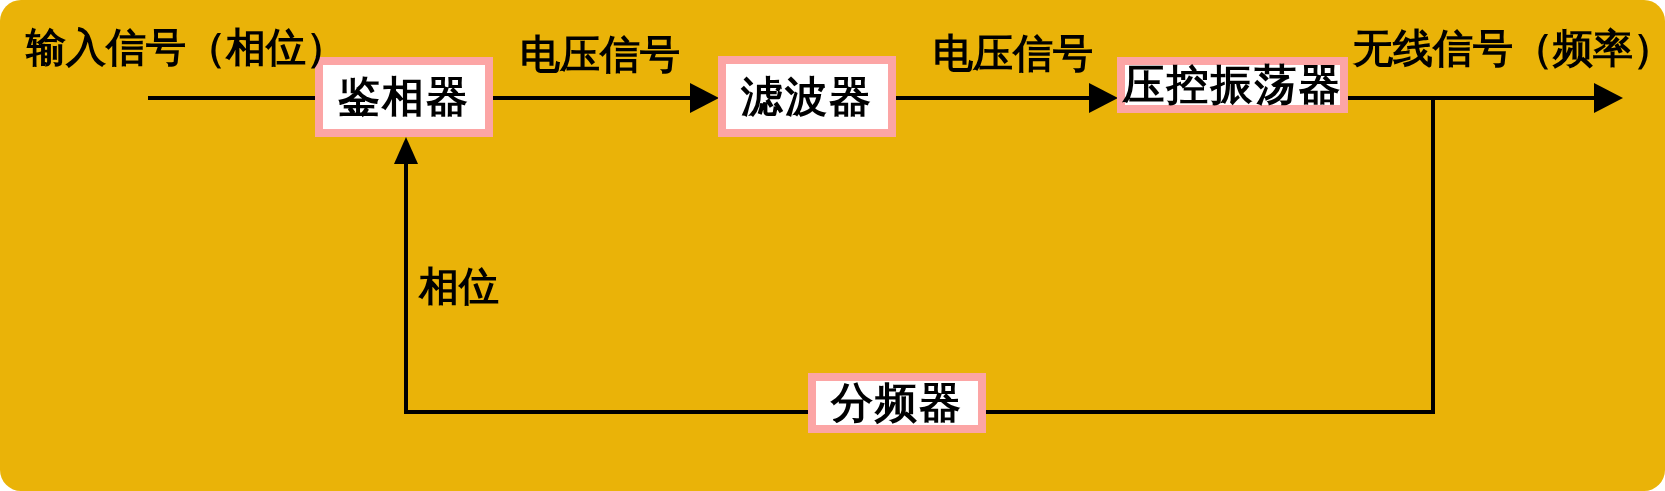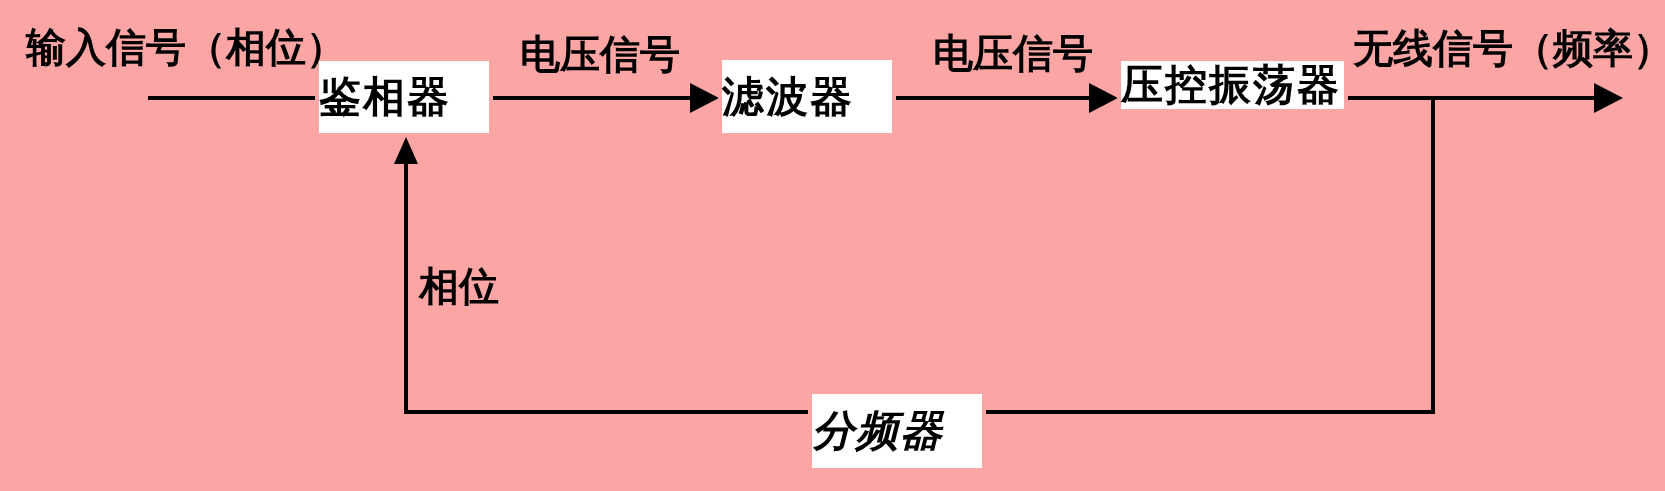--- a/index.html
+++ b/index.html
@@ -4,31 +4,32 @@
 <style>
   html, body {
     margin: 0;
     padding: 0;
     background: #ffffff;
   }
   .canvas {
     position: relative;
     width: 1665px;
     height: 491px;
-    background: #fca5a5;
+    background: #eab308;
     font-family: "DejaVu Serif", "Liberation Serif", serif;
     overflow: hidden;
+    border-radius: 21px;
   }
   .block {
     position: absolute;
-    border: 4px solid #fca5a5;
+    border: 8px solid #fca5a5;
     background: #ffffff;
     display: flex;
     align-items: center;
-    justify-content: flex-start;
+    justify-content: center;
     box-sizing: border-box;
     z-index: 2;
   }
   .block-label {
     font-size: 42px;
     font-weight: bold;
     color: #000000;
     letter-spacing: 2px;
     white-space: nowrap;
     line-height: 1;
@@ -63,21 +64,21 @@
     border-left: 12px solid transparent;
     border-right: 12px solid transparent;
     border-bottom: 27px solid #000000;
     z-index: 2;
   }
 
   
   #block-phase-detector { left: 315px; top: 57px;  width: 178px; height: 80px; }
   #block-filter         { left: 718px; top: 56px;  width: 178px; height: 81px; }
   #block-vco            { left: 1117px; top: 57px; width: 231px; height: 56px; }
-  #block-divider        { left: 808px; top: 390px; width: 178px; height: 82px; font-style: italic; }
+  #block-divider        { left: 808px; top: 373px; width: 178px; height: 60px; }
 
   
   #label-input    { left: 26px;   top: 27px; }
   #label-voltage1 { left: 520px;  top: 34px; }
   #label-voltage2 { left: 933px;  top: 33px; }
   #label-output   { left: 1353px; top: 28px; }
   #label-feedback { left: 419px;  top: 266px; }
 
   
   #line-input        { left: 148px;  top: 96px;  width: 169px;  height: 4px; }

